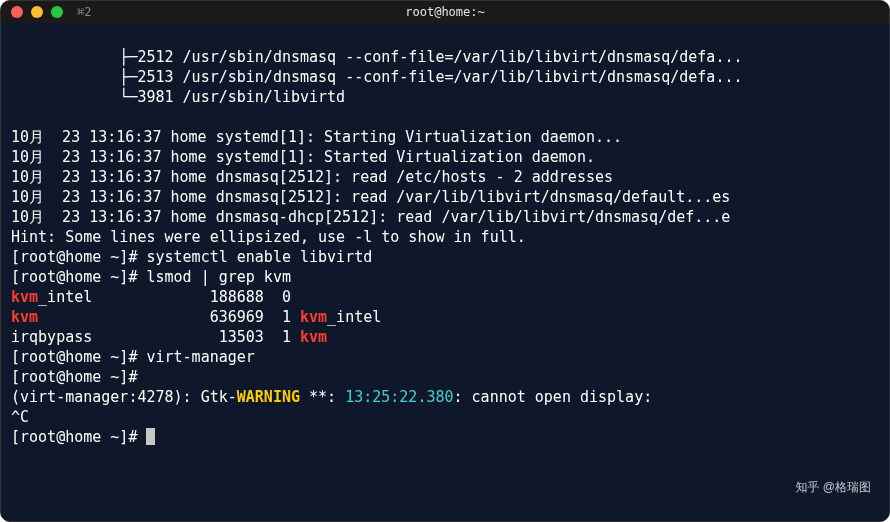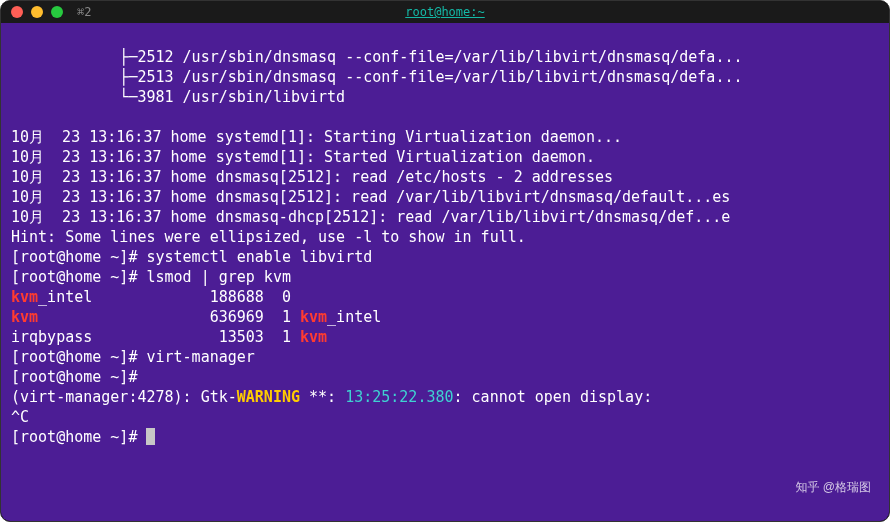--- a/index.html
+++ b/index.html
@@ -45,28 +45,27 @@
     .tab-label {
       color: #888;
       font-size: 12px;
       margin-left: 14px;
       font-family: "Menlo", monospace;
     }
     .title-center {
       position: absolute;
       left: 50%;
       transform: translateX(-50%);
-      color: #14b8a6;
+      color: #e5e5e5;
       font-size: 12px;
       font-family: "Menlo", monospace;
-      text-decoration: underline;
     }
     .terminal {
       flex: 1;
-      background: #4c1d95;
+      background: #0f172a;
       color: #fff;
       font-family: "Menlo", "Consolas", monospace;
       font-size: 15px;
       line-height: 20px;
       padding: 4px 20px 4px 10px;
       white-space: pre;
       overflow: hidden;
       position: relative;
     }
     .line { white-space: pre; }

